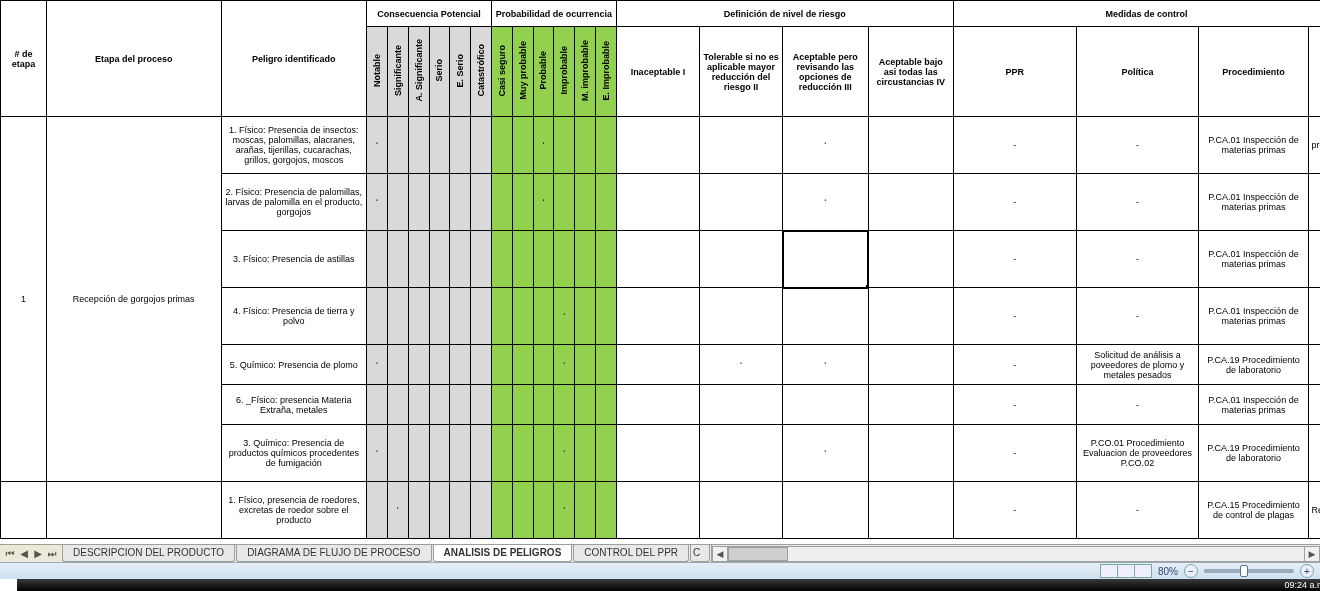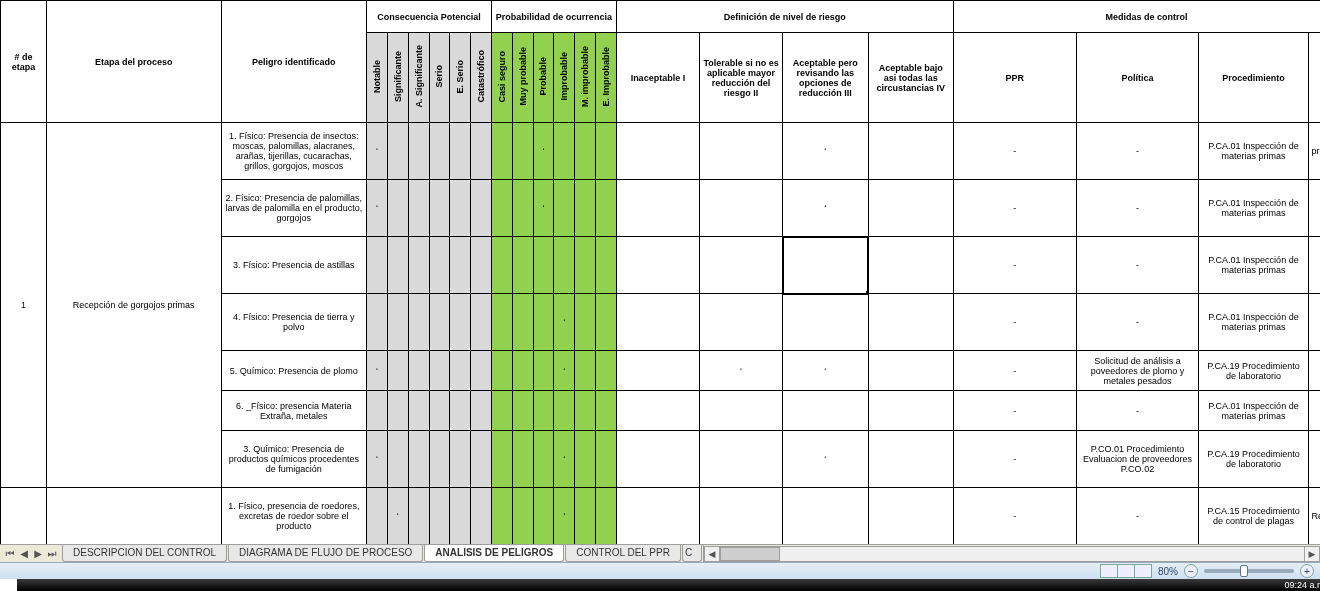--- a/index.html
+++ b/index.html
@@ -34,21 +34,21 @@
   .vtext {
     writing-mode: vertical-rl;
     transform: rotate(180deg);
     white-space: nowrap;
     display: inline-block;
     font-size: 9px;
     padding: 3px 0;
   }
   .grey { background: #d9d9d9; }
   .green { background: #92d050; }
-  .hdr-row1 th { height: 32px; }
+  .hdr-row1 th { height: 26px; }
   .hdr-row2 th { height: 90px; font-size: 9px; margin-top: 28px; }
   .datarow td { height: 57px; }
   .datarow.short td { height: 40px; }
   .selected-cell {
     outline: 2px solid #000;
     outline-offset: -1px;
     position: relative;
   }
   .selected-cell::after {
     content: "";
@@ -482,21 +482,21 @@
 </div>
 
 <div class="tab-strip">
   <div class="tab-nav">
     <span>⏮</span>
     <span>◀</span>
     <span>▶</span>
     <span>⏭</span>
   </div>
   <div id="tabs-holder" style="display:flex;">
-      <div class="tab">DESCRIPCION DEL CONTROL</div>
+      <div class="tab">DESCRIPCION DEL PRODUCTO</div>
       <div class="tab">DIAGRAMA DE FLUJO DE PROCESO</div>
       <div class="tab active">ANALISIS DE PELIGROS</div>
       <div class="tab">CONTROL DEL PPR</div>
       <div class="tab cut">C</div>
     </div>
   <div class="hscroll">
     <div class="arrow">◀</div>
     <div class="track">
         <div class="thumb"></div>
       </div>

